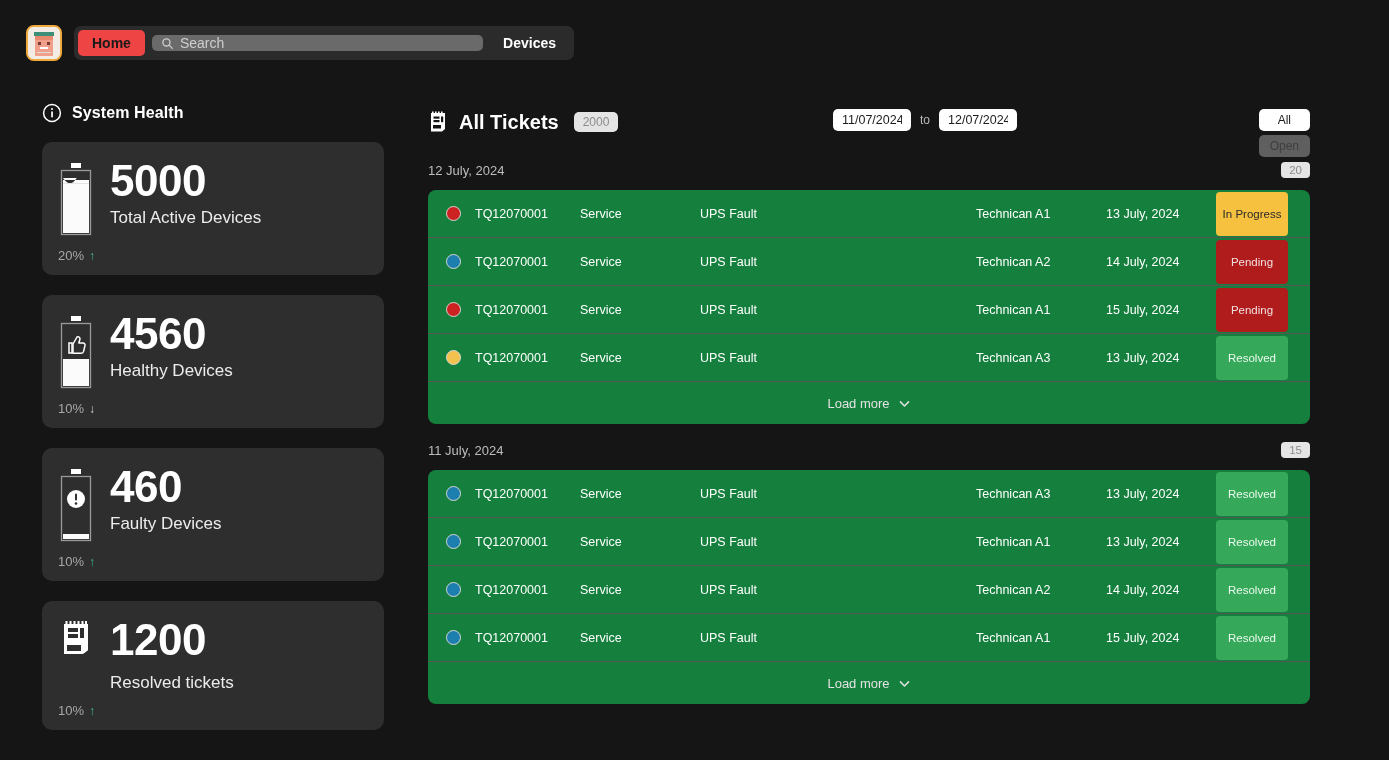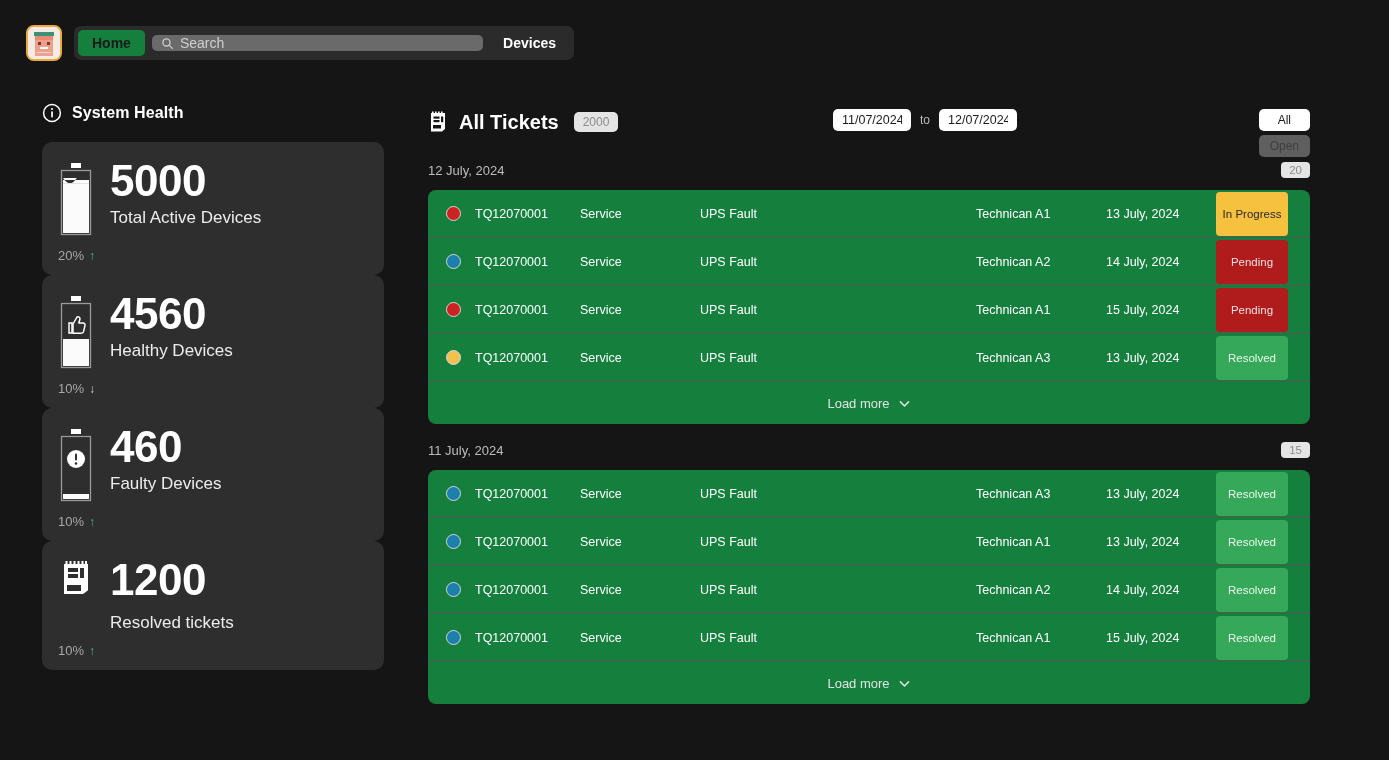--- a/index.html
+++ b/index.html
@@ -28,21 +28,21 @@
   .navwrap {
     position: absolute; left: 74px; top: 26px;
     height: 34px; width: 500px;
     background: #2b2b2b;
     border-radius: 7px;
     display: flex; align-items: center;
     padding: 0 2px;
   }
   .nav-home {
     height: 26px; margin-left: 2px; padding: 0 14px;
-    background: #15803d; color: #1a1a1a;
+    background: #ef4444; color: #1a1a1a;
     border-radius: 5px; border: none;
     font-family: "Liberation Sans", sans-serif;
     font-size: 14px; font-weight: bold;
     display: flex; align-items: center;
     cursor: pointer;
   }
   .searchbox {
     height: 16px; margin-left: 7px; flex: 1;
     background: #6a6a6a; border-radius: 5px;
     display: flex; align-items: center;
@@ -62,21 +62,21 @@
   .panel-head {
     display: flex; align-items: center; gap: 10px;
     height: 30px; margin-bottom: 14px;
   }
   .panel-head .ttl { font-size: 16px; font-weight: bold; letter-spacing: .1px; }
 
   .card {
     background: #2e2e2e;
     border-radius: 10px;
     padding: 14px 16px 12px 16px;
-    margin-bottom: 0;
+    margin-bottom: 20px;
     position: relative;
   }
   .card-body { display: flex; align-items: flex-start; gap: 14px; }
   .card-icon { width: 38px; flex: none; padding-top: 6px; }
   .card-icon svg { display: block; }
   .card-text { padding-top: 2px; }
   .card-num {
     font-size: 44px; line-height: 46px; font-weight: bold; letter-spacing: -0.5px;
   }
   .card-label { font-size: 17px; color: #ececec; margin-top: 4px; font-weight: normal; }

